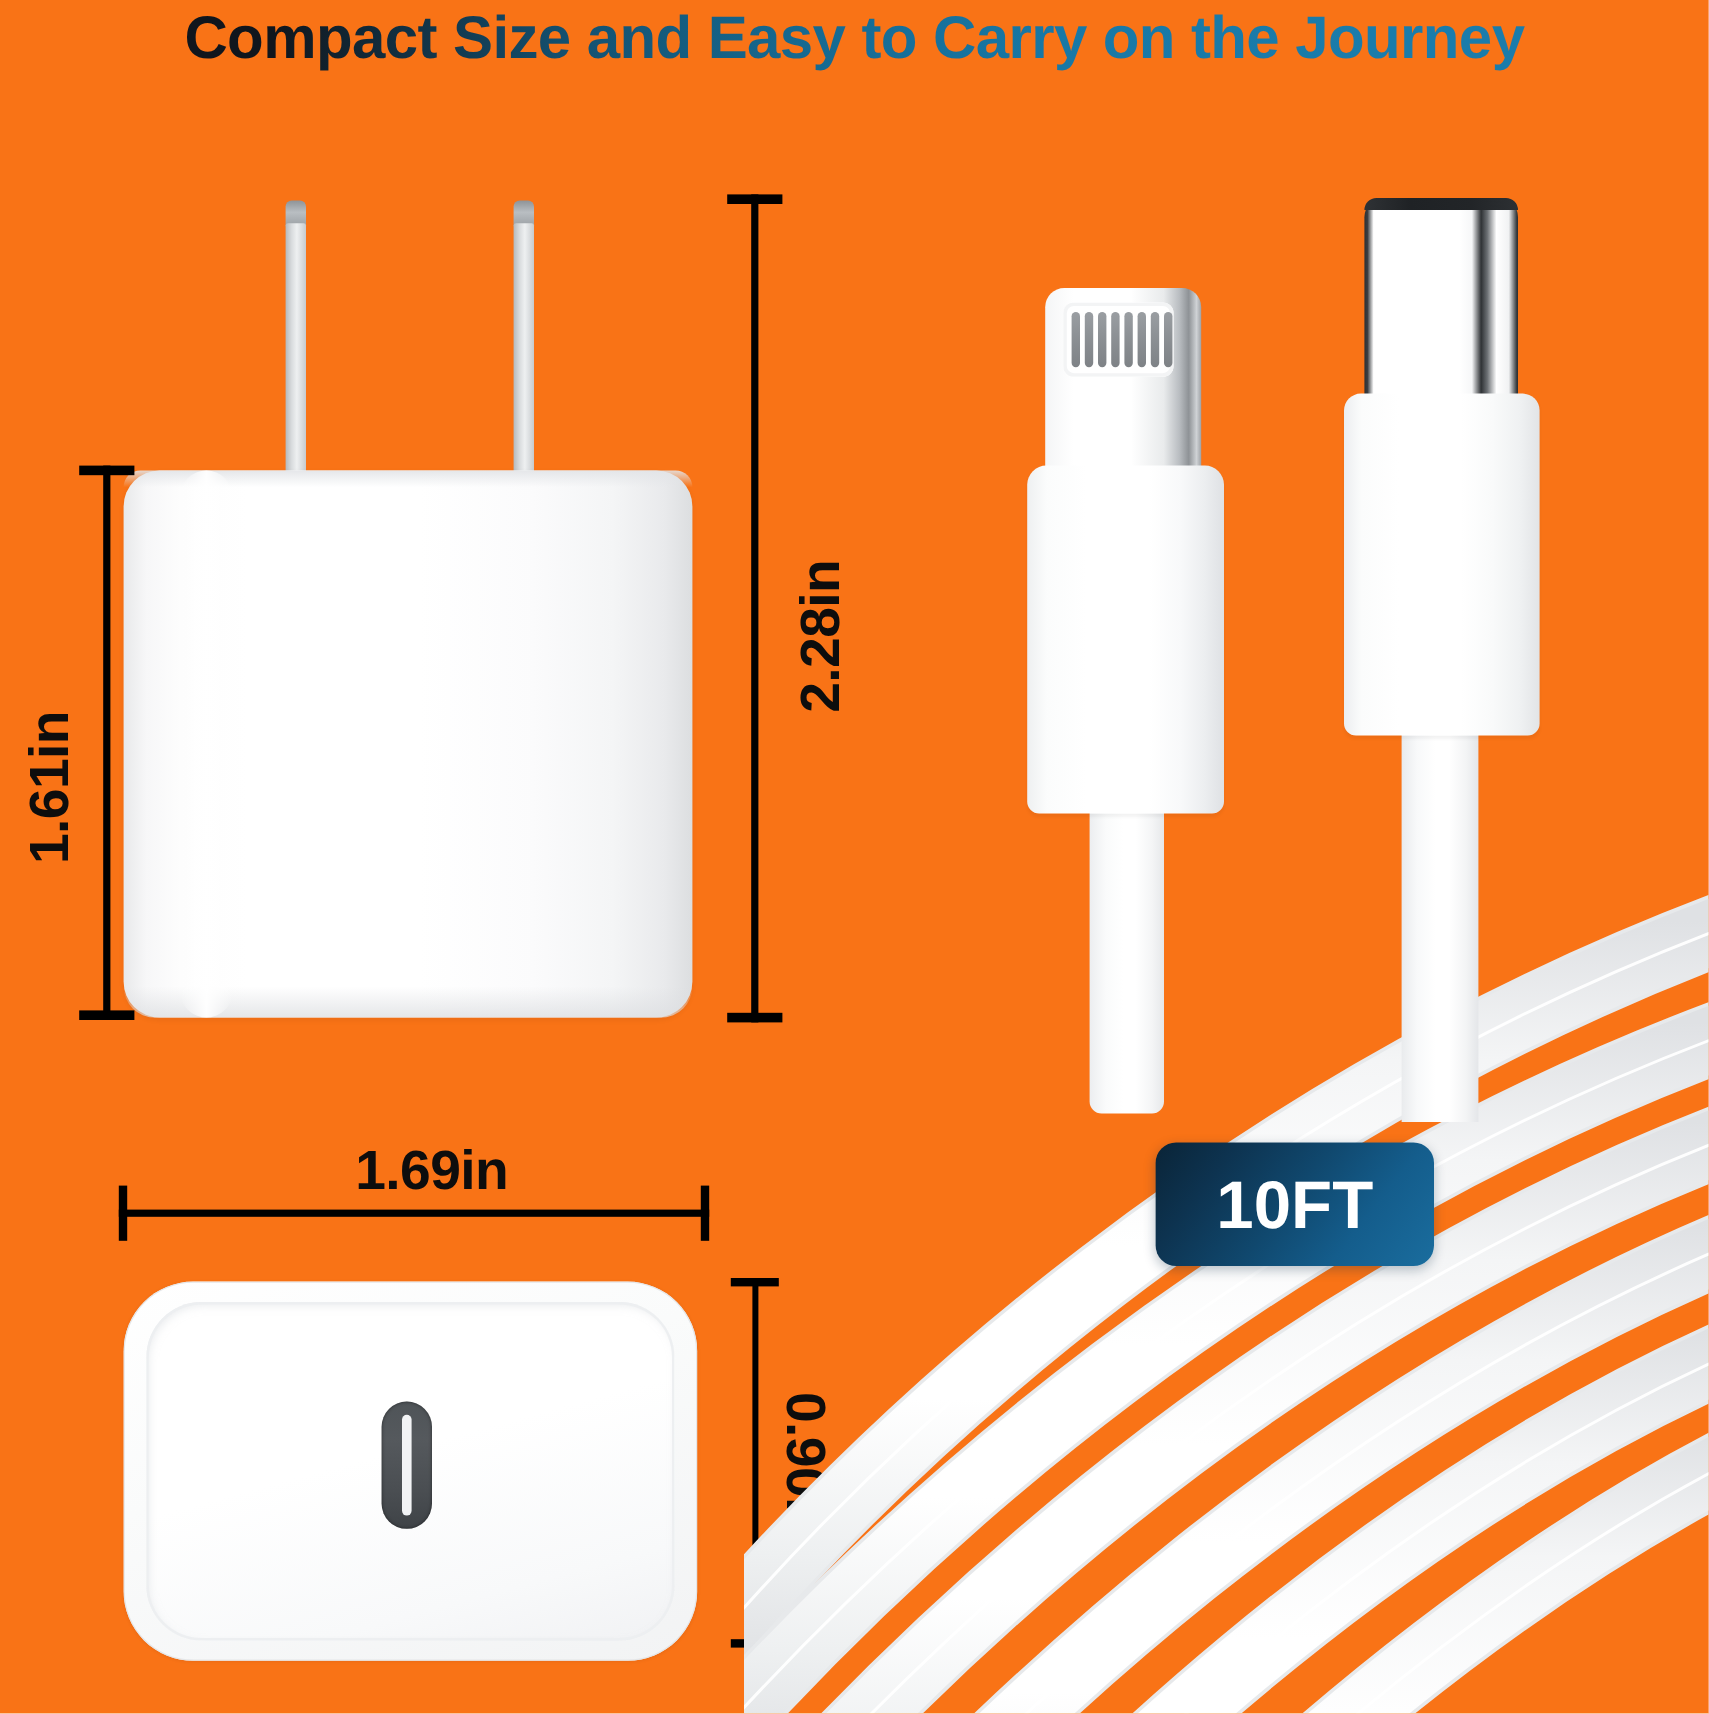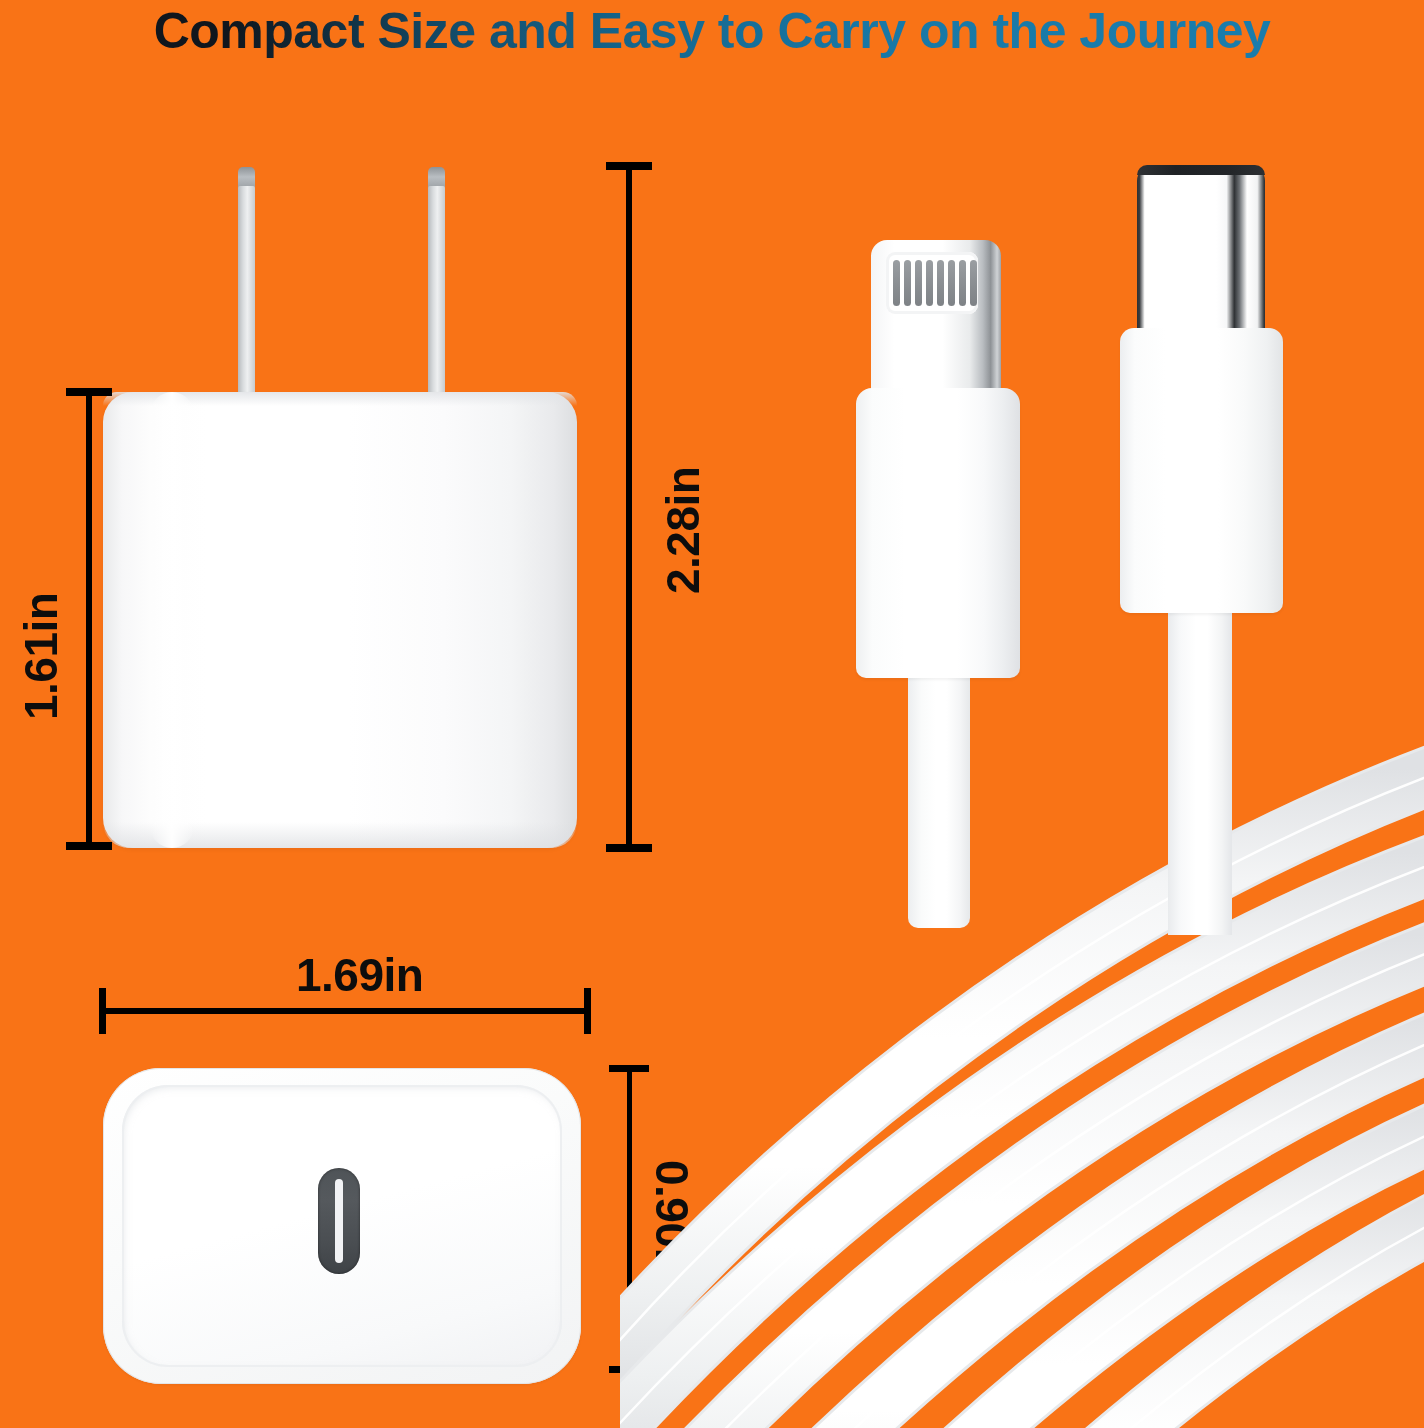--- a/index.html
+++ b/index.html
@@ -452,14 +452,17 @@
     <div class="ltg-housing"></div>
   </div>
 
   <div>
     <div class="usbc-cable"></div>
     <div class="usbc-tip"></div>
     <div class="usbc-tip-top"></div>
     <div class="usbc-housing"></div>
   </div>
 
+  <div class="badge-10ft">
+    <span>10FT</span>
+  </div>
 
 </div>
 
 </body></html>

